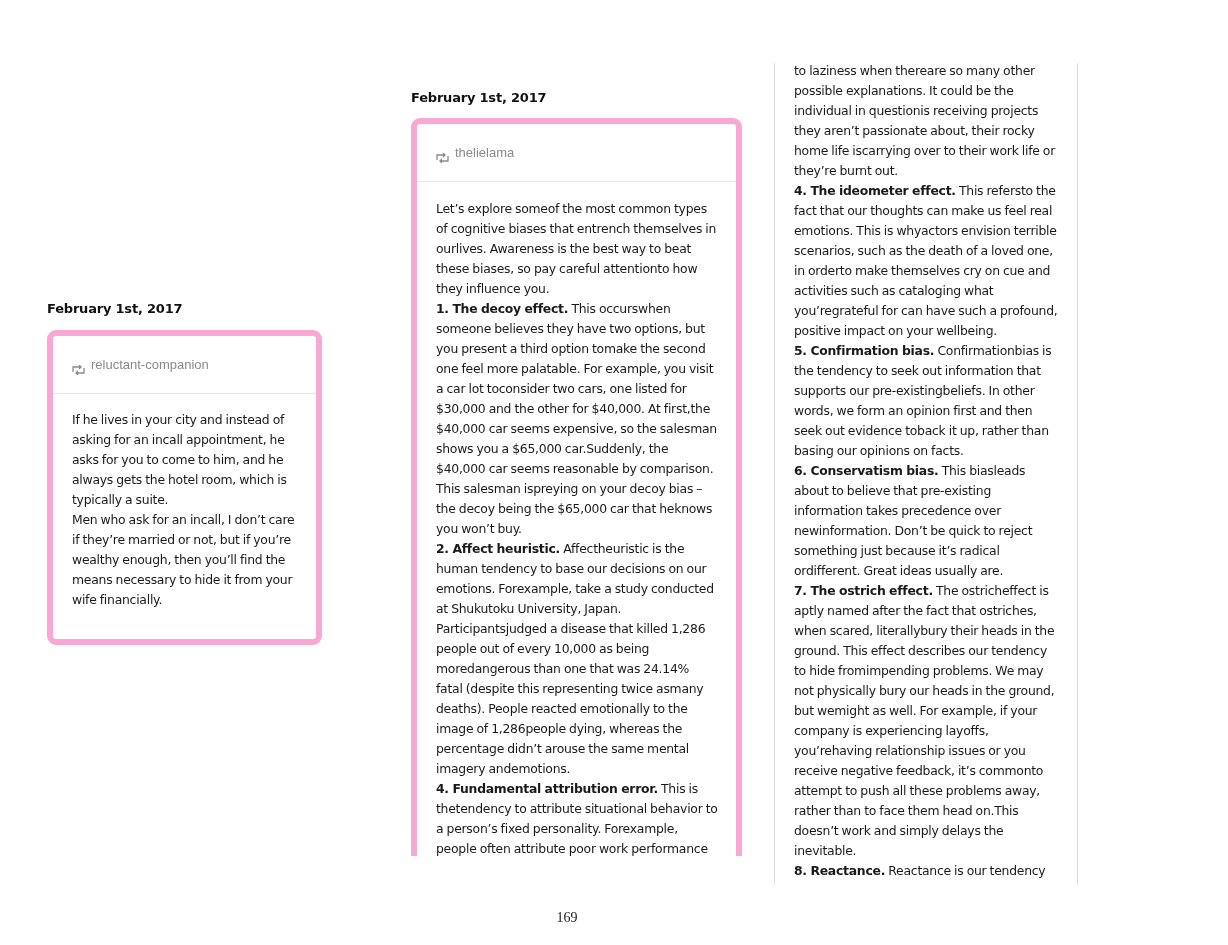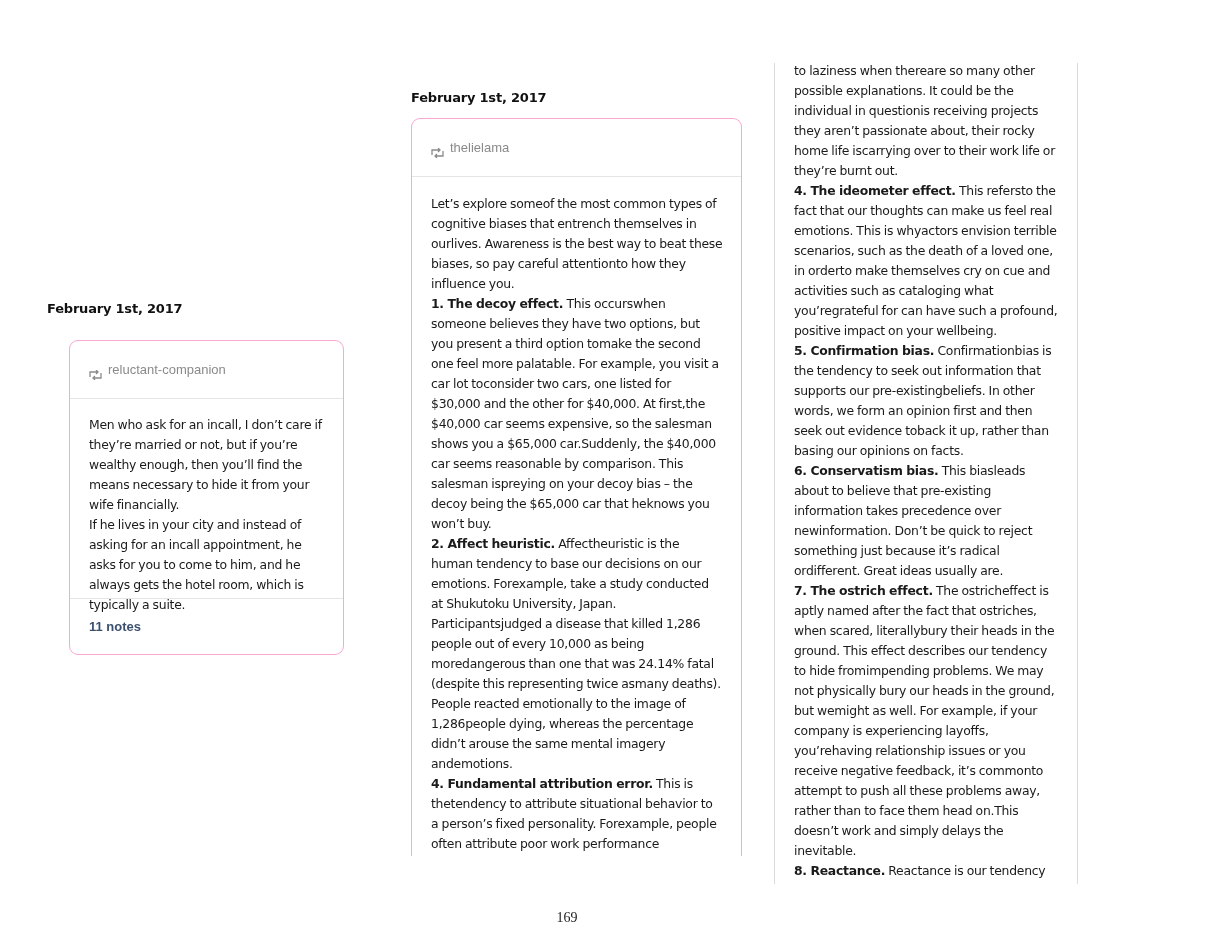--- a/index.html
+++ b/index.html
@@ -1,20 +1,20 @@
 <!DOCTYPE html>
 <html><head>
 <meta charset="utf-8">
 <style>
   html, body { margin: 0; padding: 0; background: #ffffff; }
   body { width: 1228px; height: 945px; position: relative; overflow: hidden;
          font-family: "DejaVu Sans", sans-serif; color: #111; }
   .date { position: absolute; font-weight: bold; font-size: 13px; color: #111;
           font-family: "DejaVu Sans", sans-serif; letter-spacing: -0.2px; }
-  .card { position: absolute; border: 1px solid #f9a8d4; border-radius: 9px; background: #fff;
+  .card { position: absolute; border: 6px solid #f9a8d4; border-radius: 9px; background: #fff;
           box-sizing: border-box; }
   .card.open-bottom { border-bottom: none; border-bottom-left-radius: 0; border-bottom-right-radius: 0; }
   .card-head { height: 58px; border-bottom: 1px solid #e3e5e7; display: flex; align-items: center;
                padding-left: 19px; box-sizing: border-box; }
   .reblog-icon { display: inline-block; width: 13px; height: 10px; margin-right: 6px; }
   .username { font-family: "Liberation Sans", sans-serif; font-size: 13px; color: #8a8a8a; }
   .body-text { font-family: "DejaVu Sans", sans-serif; font-size: 12.4px; line-height: 20px;
                color: #1a1a1a; padding: 17px 18px 0 19px; letter-spacing: -0.25px; word-spacing: -0.5px; }
   .body-text p { margin: 0; }
   .body-text b { font-weight: bold; }
@@ -25,35 +25,32 @@
             box-sizing: border-box; overflow: hidden; }
   .column .body-text { padding: 0 18px 0 19px; }
   .page-num { position: absolute; left: 0; width: 1134px; text-align: center; top: 910px;
               font-family: Liberation Serif, serif; font-size: 14px; color: #222; }
   .clip { overflow: hidden; }
 </style>
 </head>
 <body>
 
 <div class="date" style="left:47px; top:301px;">February 1st, 2017</div>
-<div class="card" style="left:47px; top:340px; width:275px; height:315px;margin-left:22px;">
+<div class="card" style="left:47px; top:330px; width:275px; height:315px;">
   <div class="card-head">
     <span class="reblog-icon">
       <svg width="13" height="10" viewBox="0 0 13 10">
           <path d="M1 7 V2 H9 M7 0 L9 2 L7 4 M12 3 V8 H4 M6 6 L4 8 L6 10" fill="none" stroke="#8a8a8a" stroke-width="1.3"></path>
         </svg>
     </span>
     <span class="username">reluctant-companion</span>
   </div>
   <div class="body-text" style="padding-top:16px;">
+    <p>If he lives in your city and instead of asking for an incall appointment, he asks for you to come to him, and he always gets the hotel room, which is typically a suite.</p>
     <p>Men who ask for an incall, I don’t care if they’re married or not, but if you’re wealthy enough, then you’ll find the means necessary to hide it from your wife financially.</p>
-    <p>If he lives in your city and instead of asking for an incall appointment, he asks for you to come to him, and he always gets the hotel room, which is typically a suite.</p>
-  </div>
-  <div class="card-foot">
-    <span class="notes">11 notes</span>
   </div>
 </div>
 
 <div class="date" style="left:411px; top:90px;">February 1st, 2017</div>
 <div class="card open-bottom clip" style="left:411px; top:118px; width:331px; height:738px;">
   <div class="card-head">
     <span class="reblog-icon">
       <svg width="13" height="10" viewBox="0 0 13 10">
           <path d="M1 7 V2 H9 M7 0 L9 2 L7 4 M12 3 V8 H4 M6 6 L4 8 L6 10" fill="none" stroke="#8a8a8a" stroke-width="1.3"></path>
         </svg>

